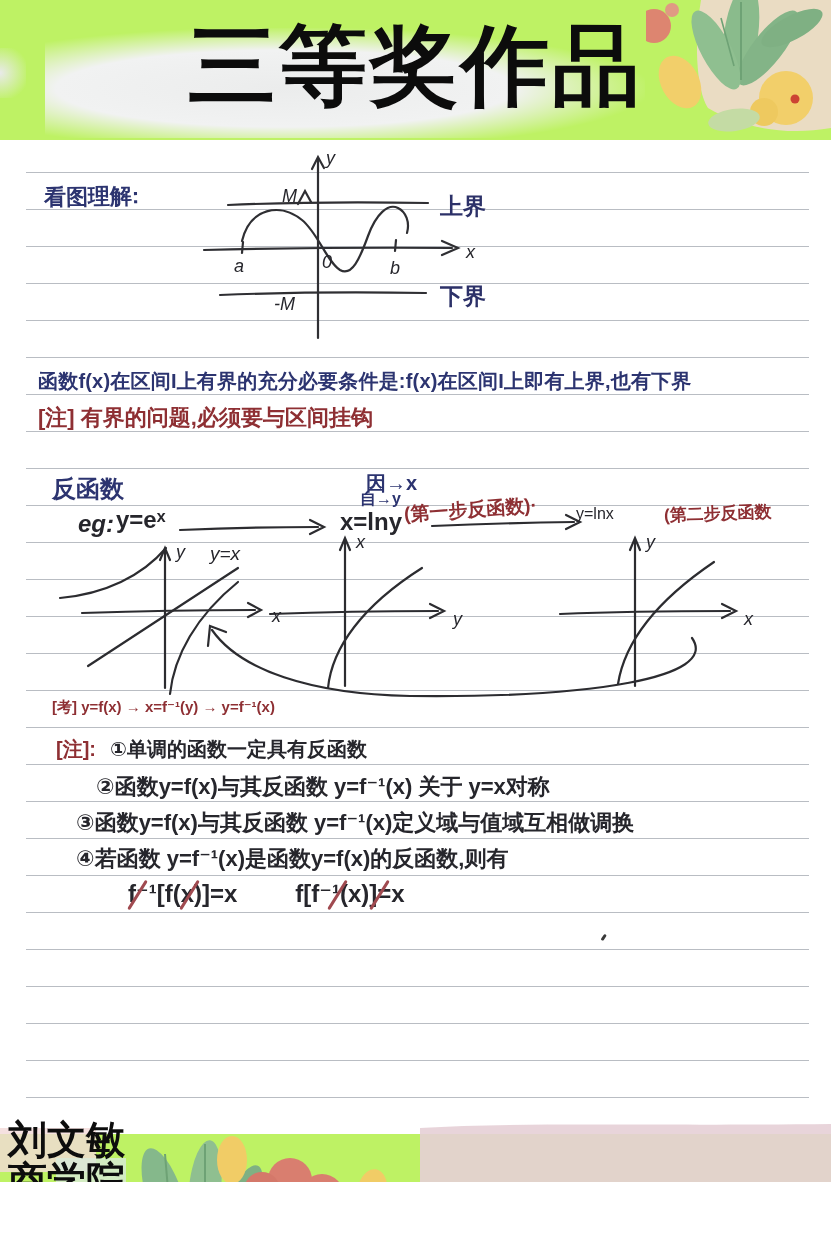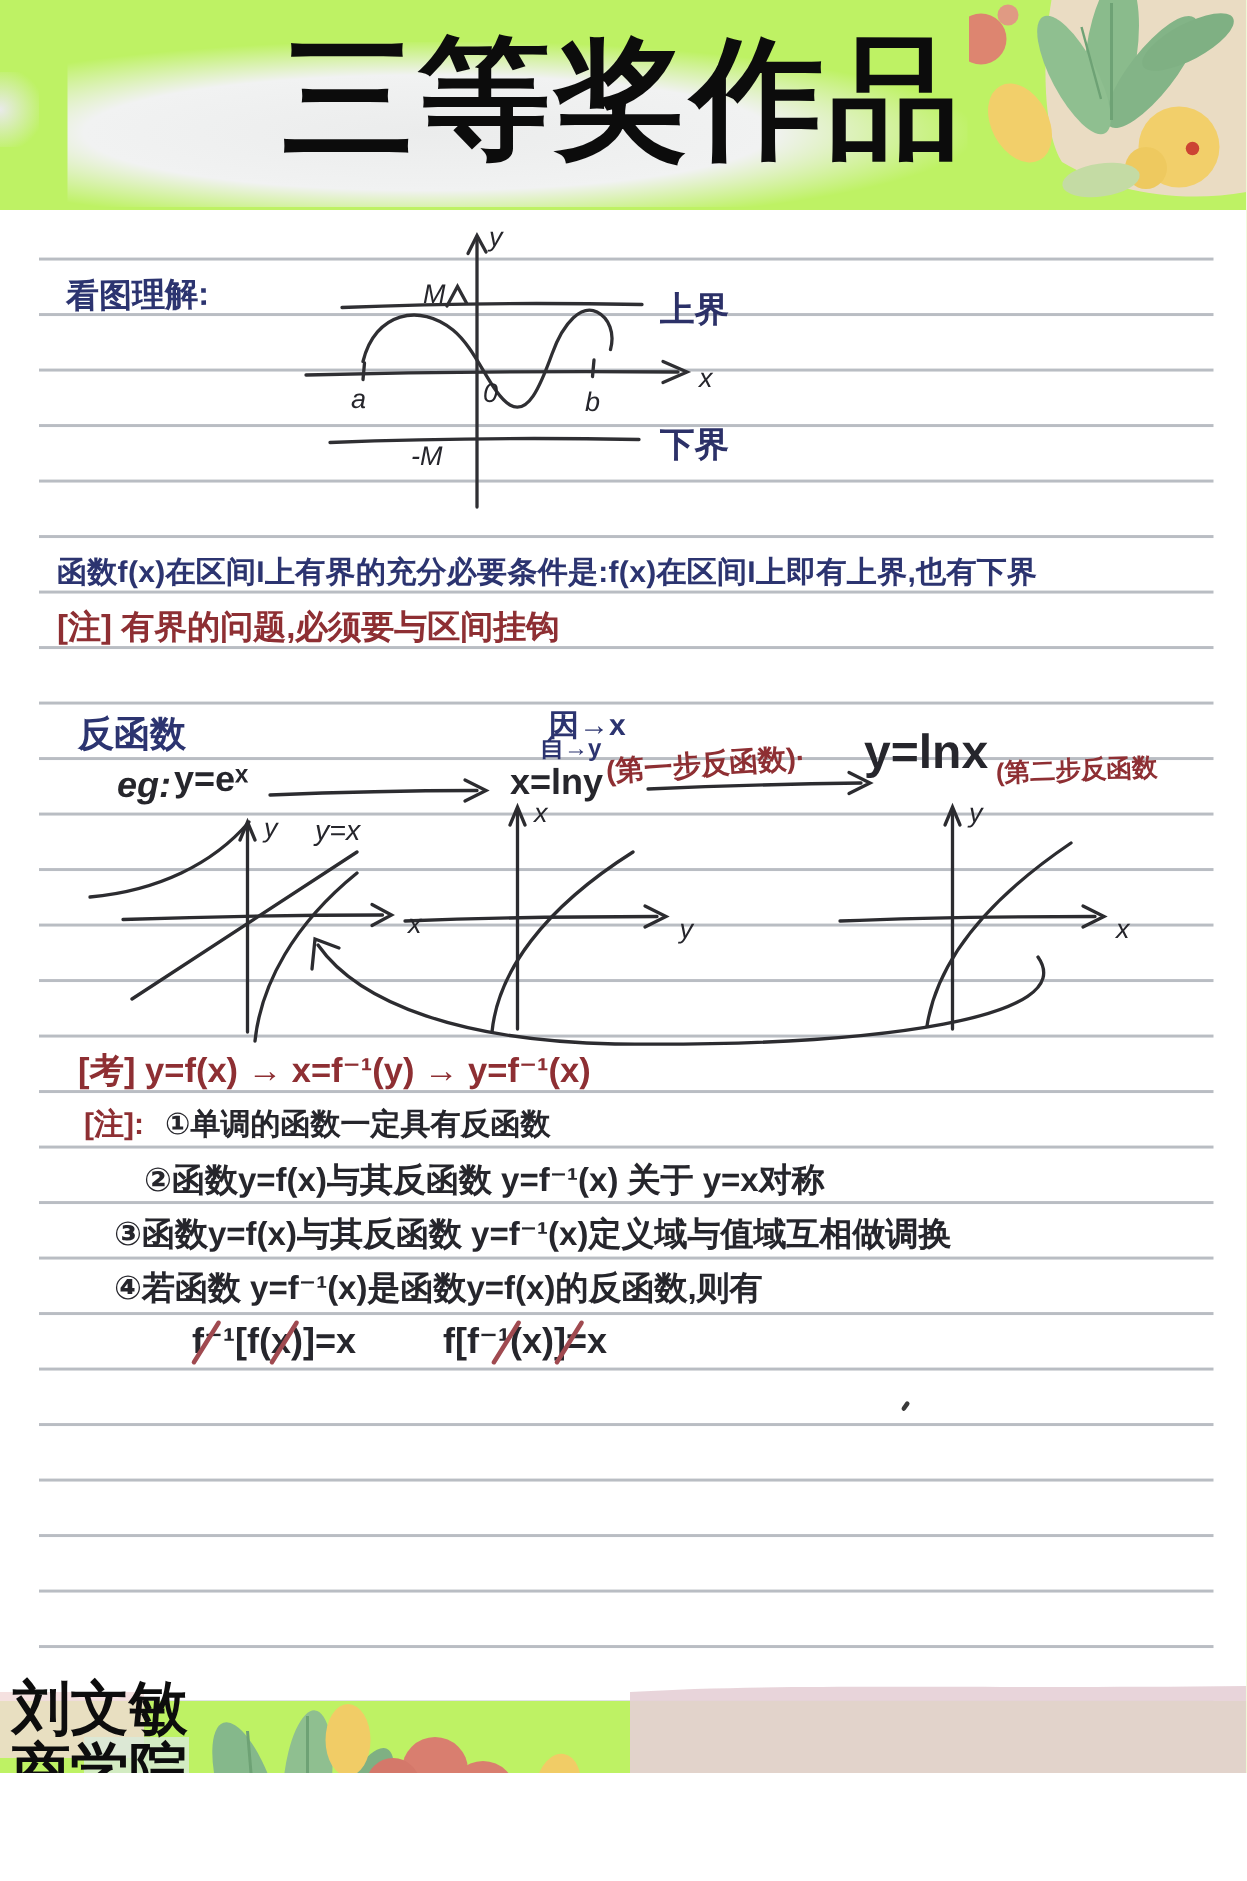--- a/index.html
+++ b/index.html
@@ -33,24 +33,24 @@
   .stmt  { left:38px; top:228px; font-size:20px; font-weight:600; letter-spacing:.2px; }
   .stmt-note { left:38px; top:263px; font-size:22px; font-weight:700; }
 
   .inv-heading { left:52px; top:333px; font-size:24px; font-weight:700; }
   .swap1 { left:366px; top:330px; font-size:20px; font-weight:700;text-align:center; }
   .swap2 { left:360px; top:349px; font-size:16px; font-weight:700; }
   .eg-label { left:50px; top:370px; font-size:24px; font-weight:600; font-style:italic;margin-left:28px; }
   .expr0 { left:116px; top:366px; font-size:24px; font-weight:600; }
   .expr1 { left:340px; top:368px; font-size:24px; font-weight:600; }
   .expr1-note { left:404px; top:357px; font-size:19px; font-weight:700; transform:rotate(-4deg); }
-  .expr2 { left:576px; top:343px; font-size:32px; font-weight:700; }
+  .expr2 { left:576px; top:365px; font-size:16px; font-weight:400; }
   .expr2-note { left:664px; top:362px; font-size:17px; font-weight:700; transform:rotate(-2deg); }
 
-  .exam-line { left:52px; top:558px; font-size:23px; font-weight:700; }
+  .exam-line { left:52px; top:558px; font-size:15px; font-weight:700; }
   .note-row { left:56px; top:596px; font-size:20px; font-weight:600; }
   .note-row .lbl { color:#8e2f33; font-weight:700; margin-right:14px; }
   .note2 { left:96px; top:632px; font-size:22px; font-weight:600; }
   .note3 { left:76px; top:668px; font-size:22px; font-weight:600; }
   .note4 { left:76px; top:704px; font-size:22px; font-weight:600; }
   .identities { left:128px; top:740px; font-size:24px; font-weight:600; display:flex; gap:58px; }
 
   .slash { position:absolute; width:3px; height:34px; background:#a04a50; border-radius:2px; transform:rotate(32deg); }
   .stray-mark { position:absolute; left:600px; top:796px; width:7px; height:2.5px; background:#3a3a3a; transform:rotate(-55deg); border-radius:2px; }
 

